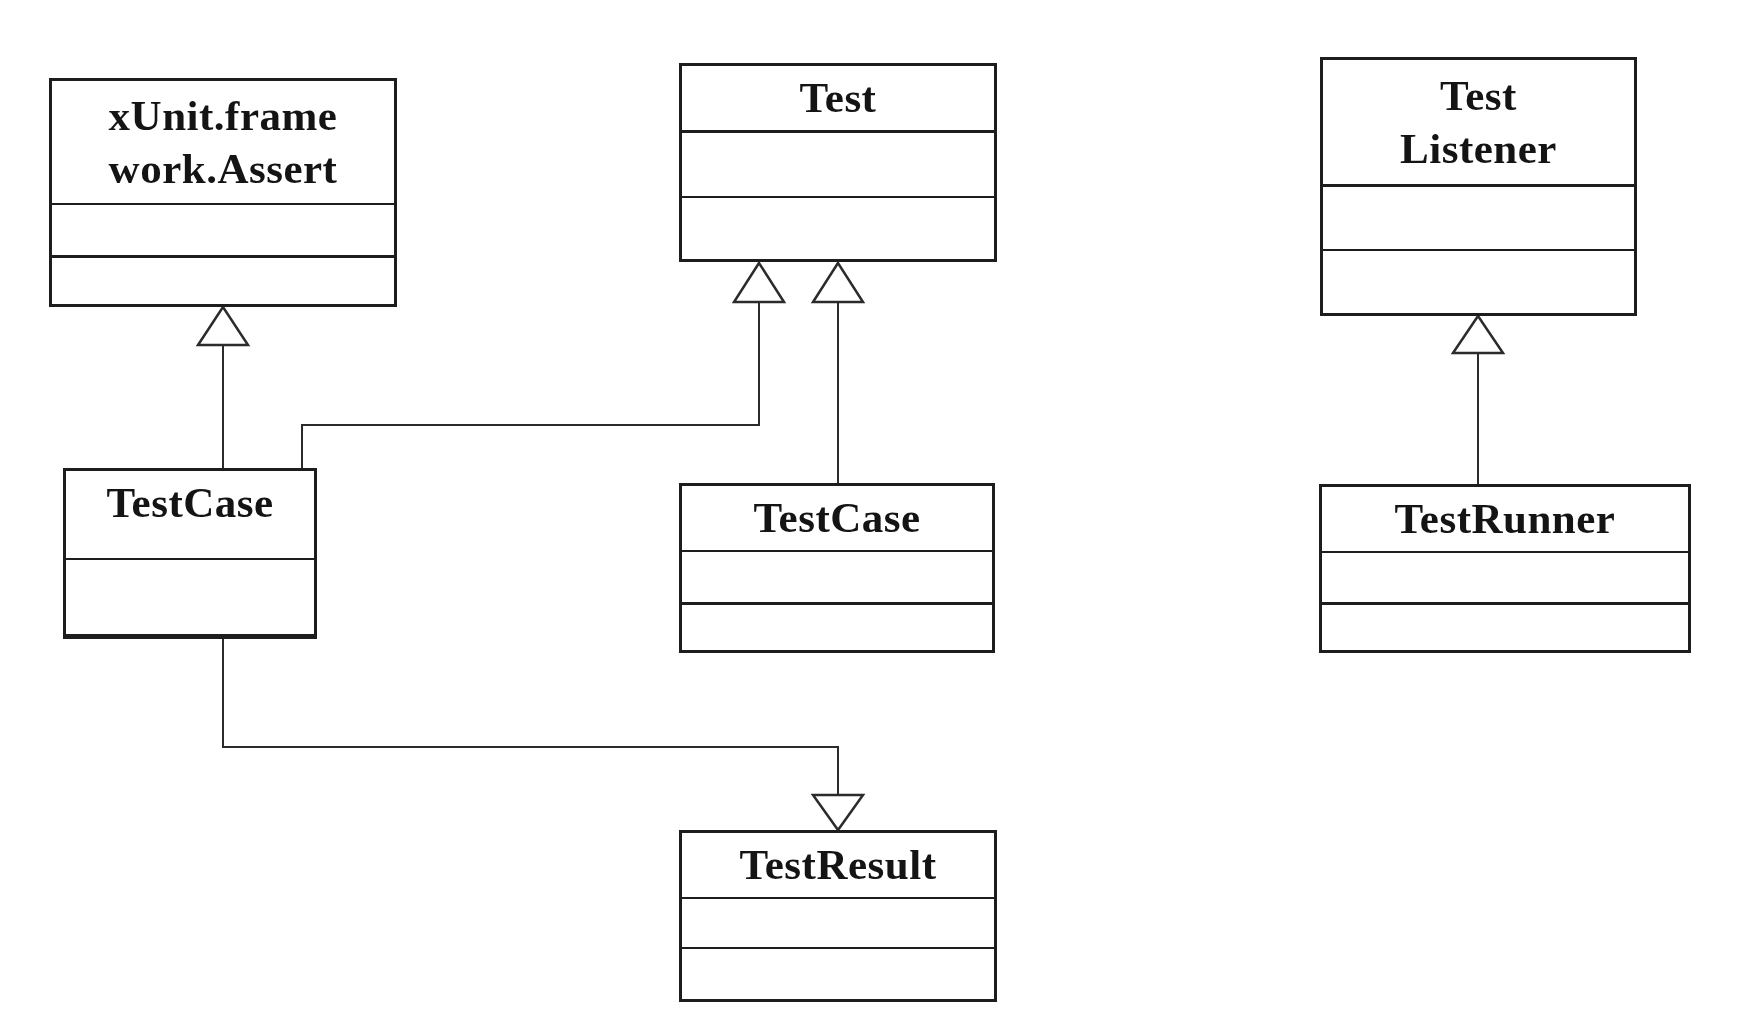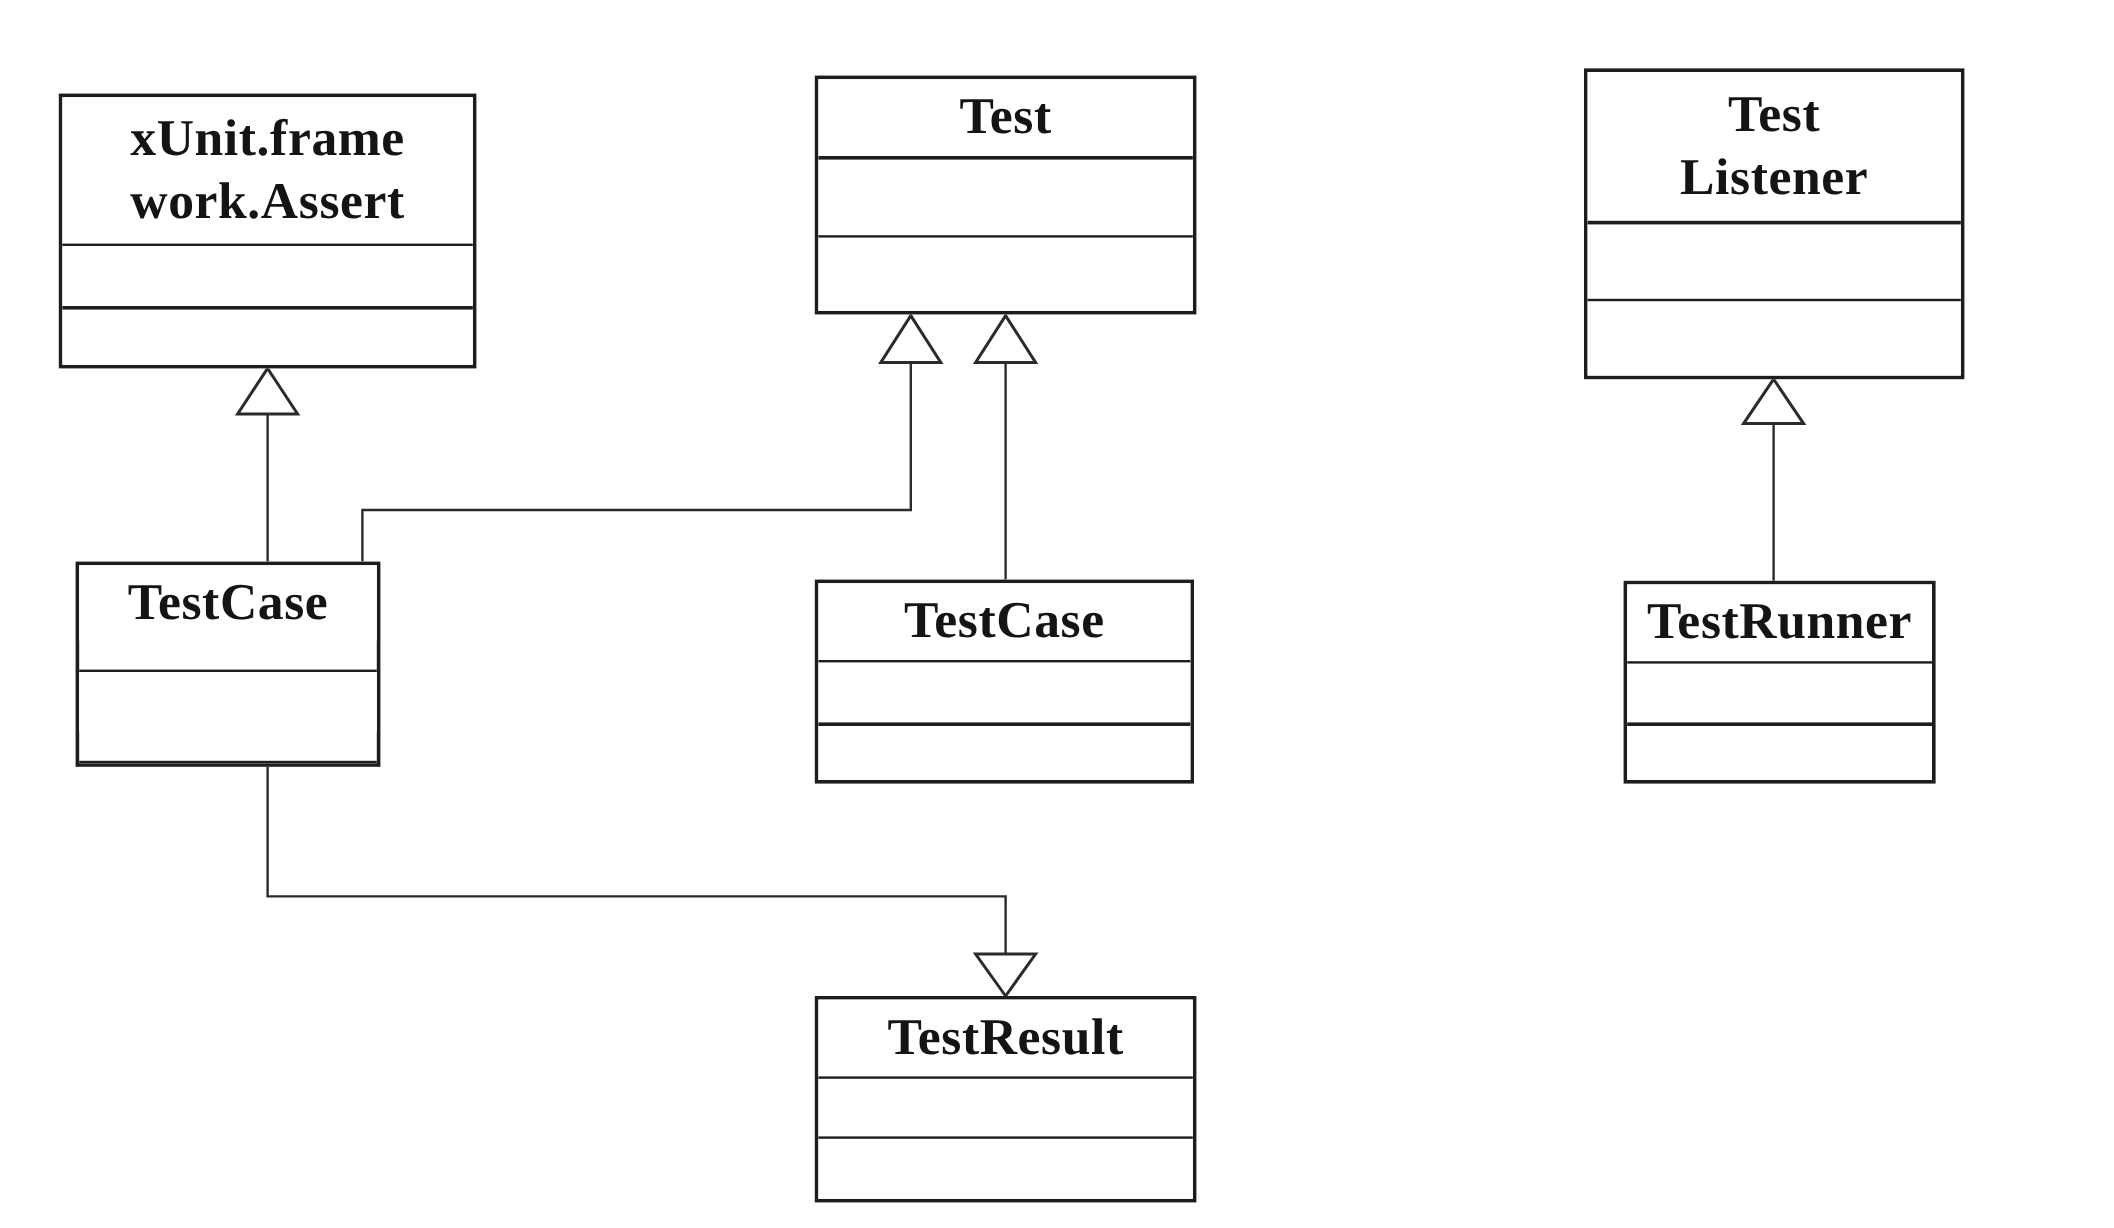--- a/index.html
+++ b/index.html
@@ -121,21 +121,21 @@
     <div class="compartment attrs" style="height:52px"></div>
     <div class="compartment ops"></div>
   </div>
 
   <div class="uml-class" style="left:679px; top:483px; width:316px; height:170px;">
     <div class="compartment title" style="height:64px">TestCase</div>
     <div class="compartment attrs" style="height:52px"></div>
     <div class="compartment ops thick"></div>
   </div>
 
-  <div class="uml-class" style="left:1319px; top:484px; width:260px; height:169px;margin-left:34px;">
+  <div class="uml-class" style="left:1319px; top:484px; width:372px; height:169px;">
     <div class="compartment title" style="height:64px">TestRunner</div>
     <div class="compartment attrs" style="height:51px"></div>
     <div class="compartment ops thick"></div>
   </div>
 
   <div class="uml-class" style="left:679px; top:830px; width:318px; height:172px;">
     <div class="compartment title" style="height:64px">TestResult</div>
     <div class="compartment attrs" style="height:50px"></div>
     <div class="compartment ops"></div>
   </div>

